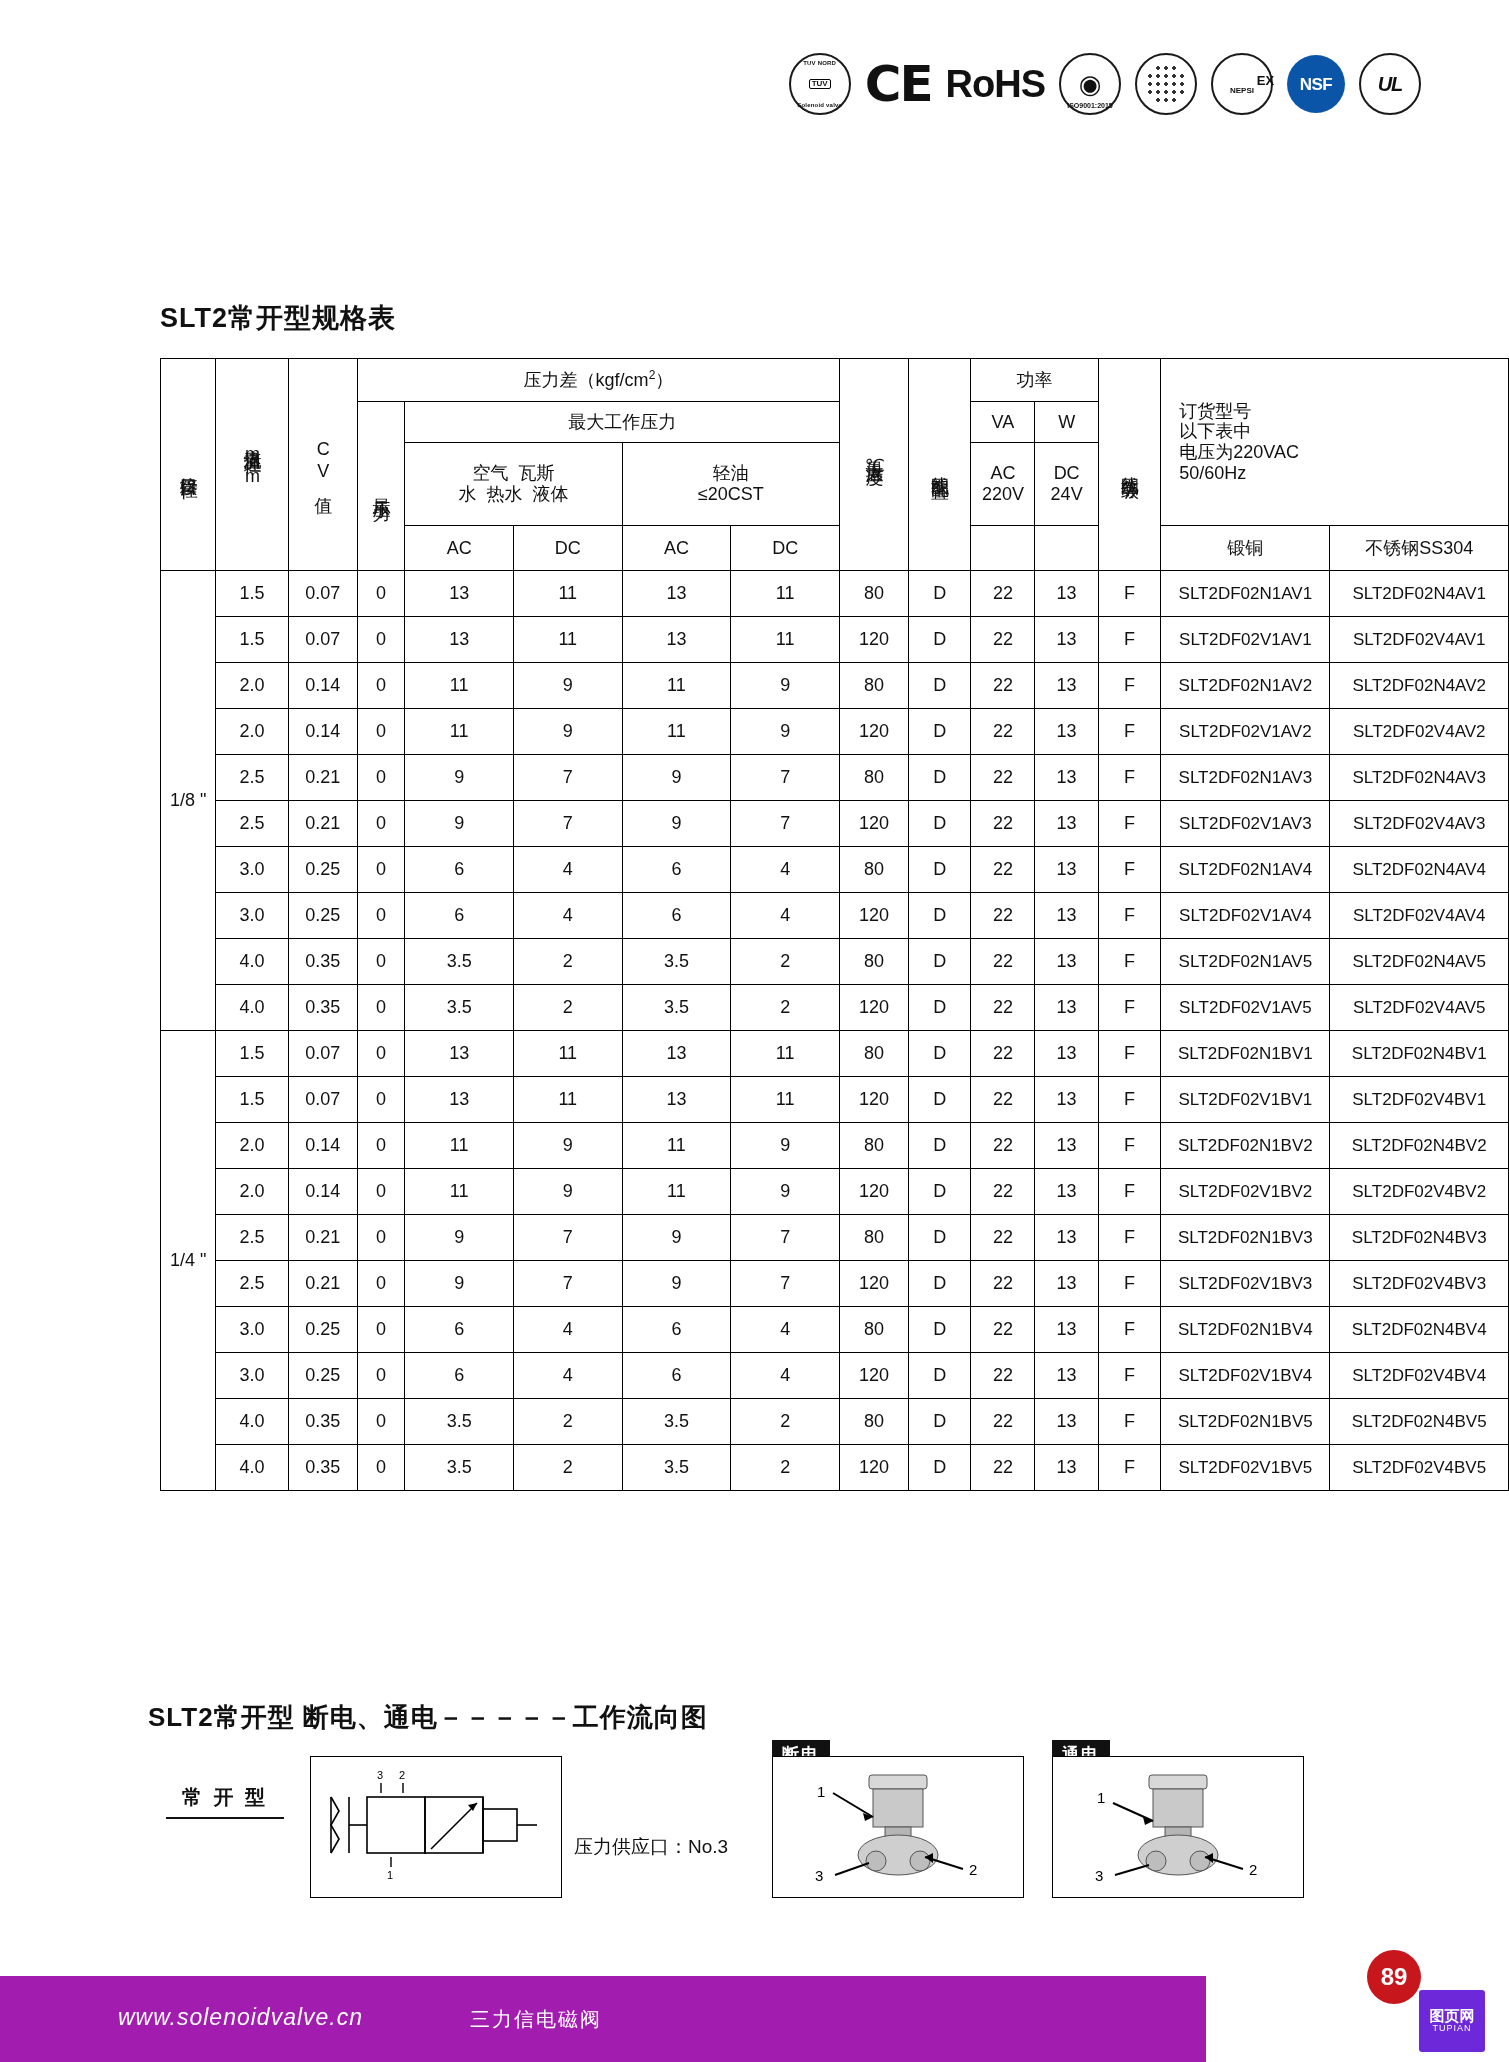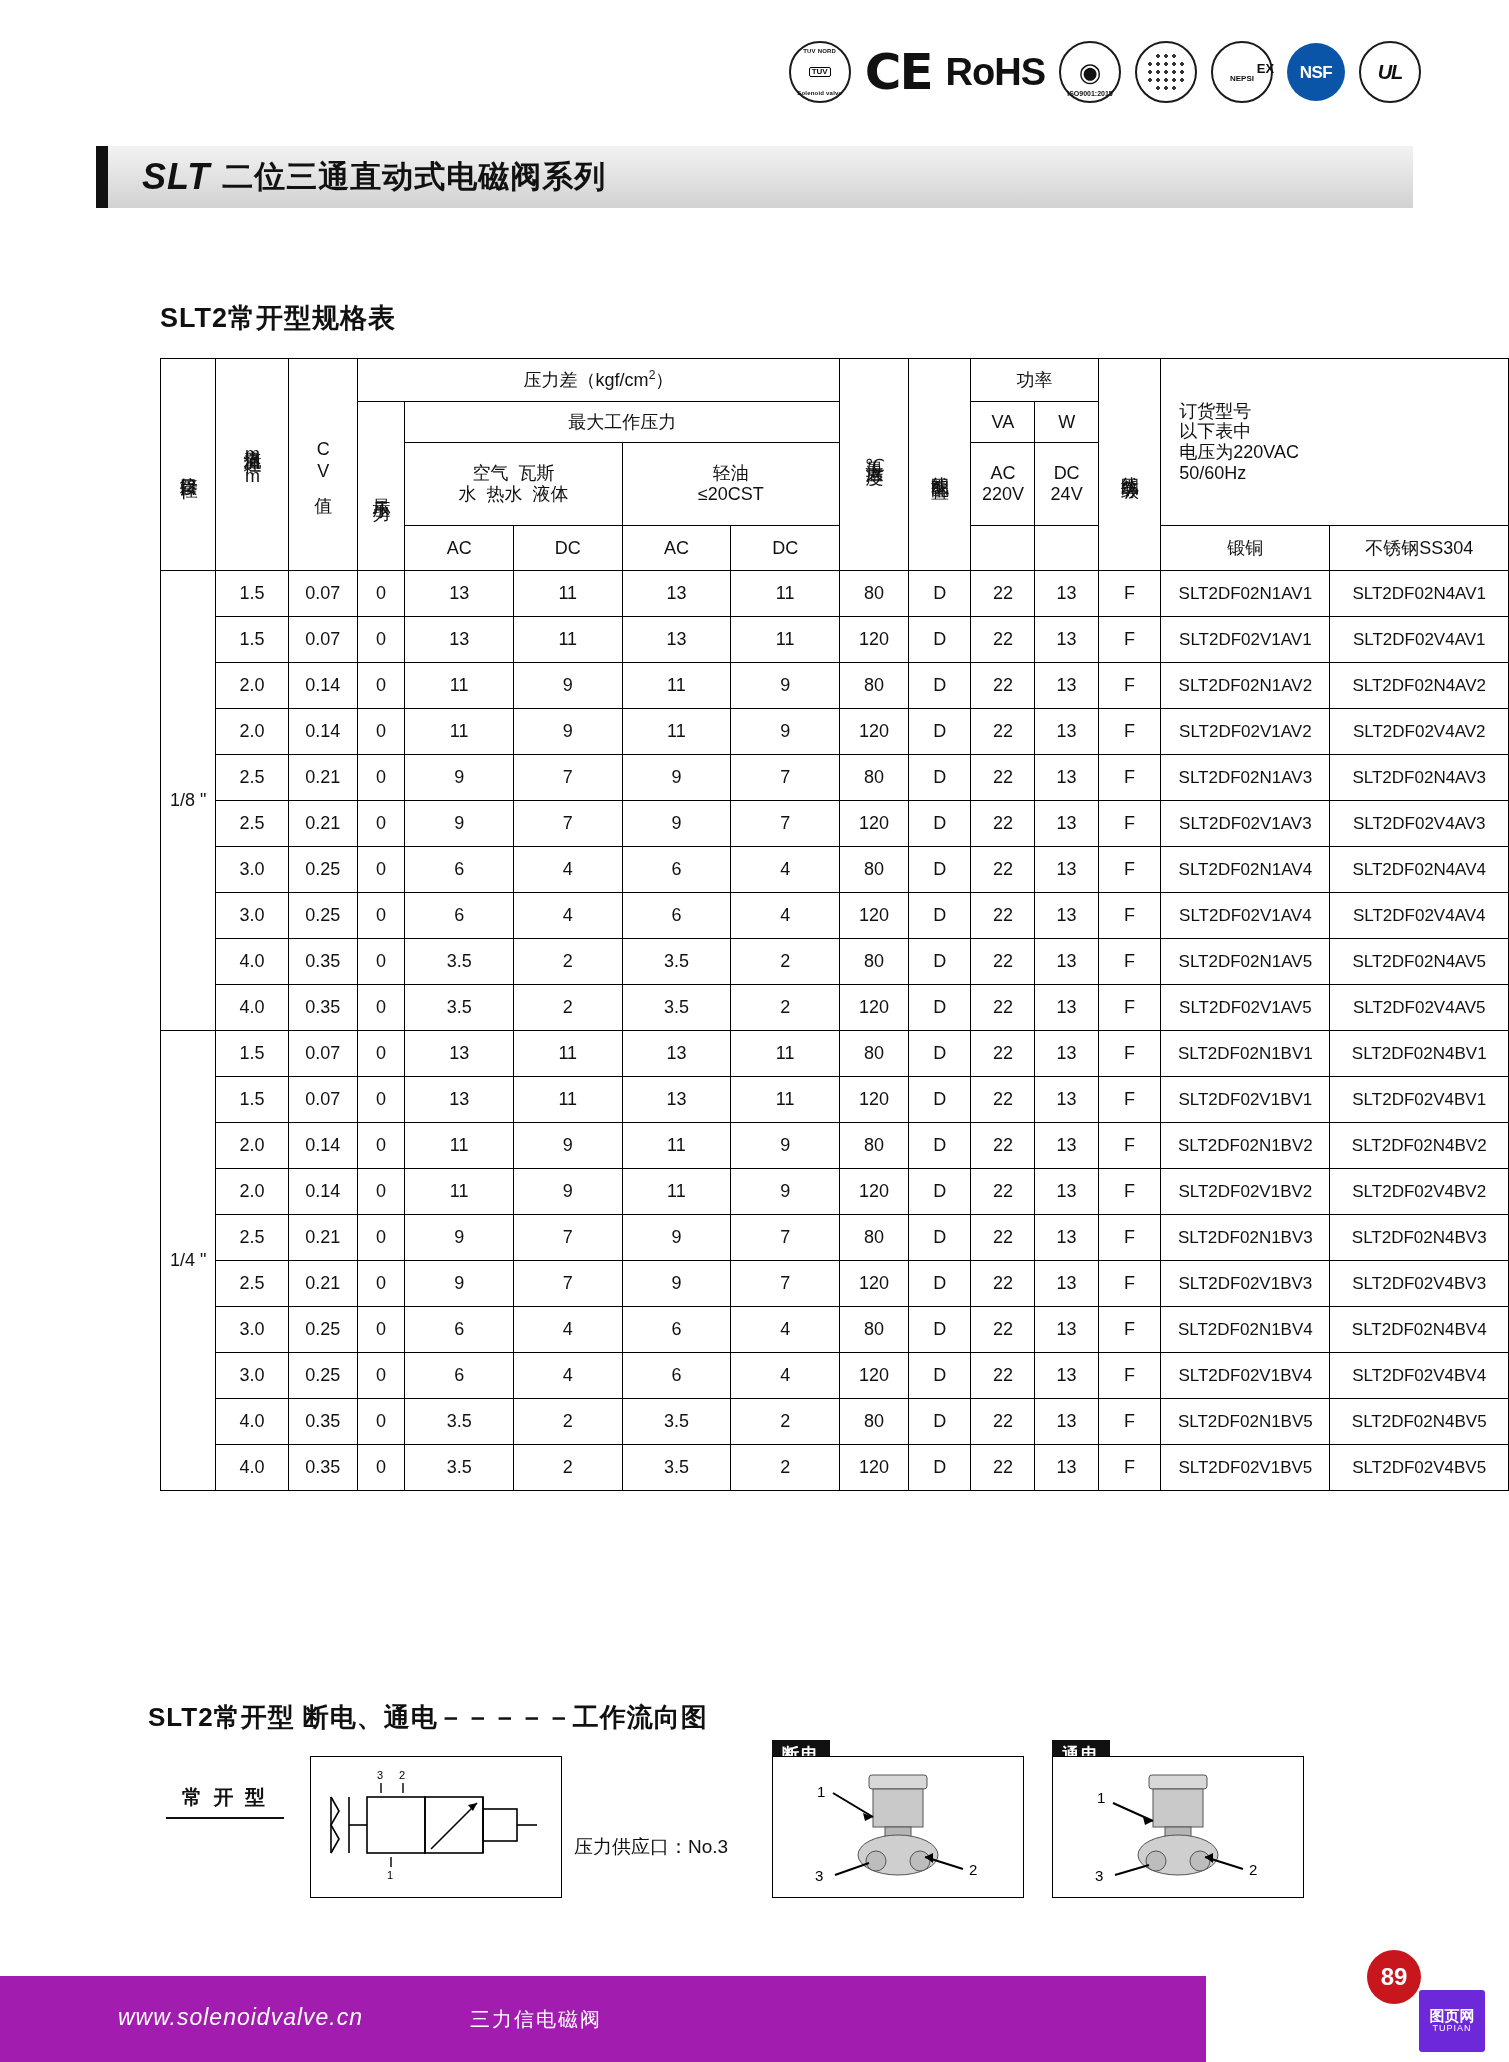--- a/index.html
+++ b/index.html
@@ -8,21 +8,21 @@
     background:#ffffff;
     font-family:"Liberation Sans","DejaVu Sans",sans-serif;
     color:#111;
     position:relative;
     overflow:hidden;
   }
   .page{position:relative;width:1509px;height:2062px;}
 
   
   .certs{
-    position:absolute;left:0;top:32px;width:1509px;height:80px;
+    position:absolute;left:0;top:44px;width:1509px;height:80px;
     display:flex;justify-content:flex-end;align-items:center;
     padding-right:88px;box-sizing:border-box;gap:14px;
   }
   .cert{display:flex;align-items:center;justify-content:center;}
   .circ{
     border:2px solid #1a1a1a;border-radius:50%;
     display:flex;align-items:center;justify-content:center;
     font-weight:bold;line-height:1;text-align:center;
   }
   .cert-tuv{width:58px;height:58px;font-size:7px;position:relative;flex-direction:column;}
@@ -192,24 +192,20 @@
       </div>
     </div>
     <div class="cert">
       <div class="circ cert-nsf">NSF</div>
     </div>
     <div class="cert">
       <div class="circ cert-ul">UL</div>
     </div>
   </div>
 
-  <div class="title-band">
-    <span class="t1">SLT</span>
-    <span class="t2">二位三通直动式电磁阀系列</span>
-  </div>
 
   <div class="sec-head">SLT2常开型规格表</div>
 
   <div class="tbl-wrap">
     <table class="spec">
       <thead>
         <tr>
           <th rowspan="4" style="width:48px;">
             <span class="vert">接管口径</span>
           </th>

